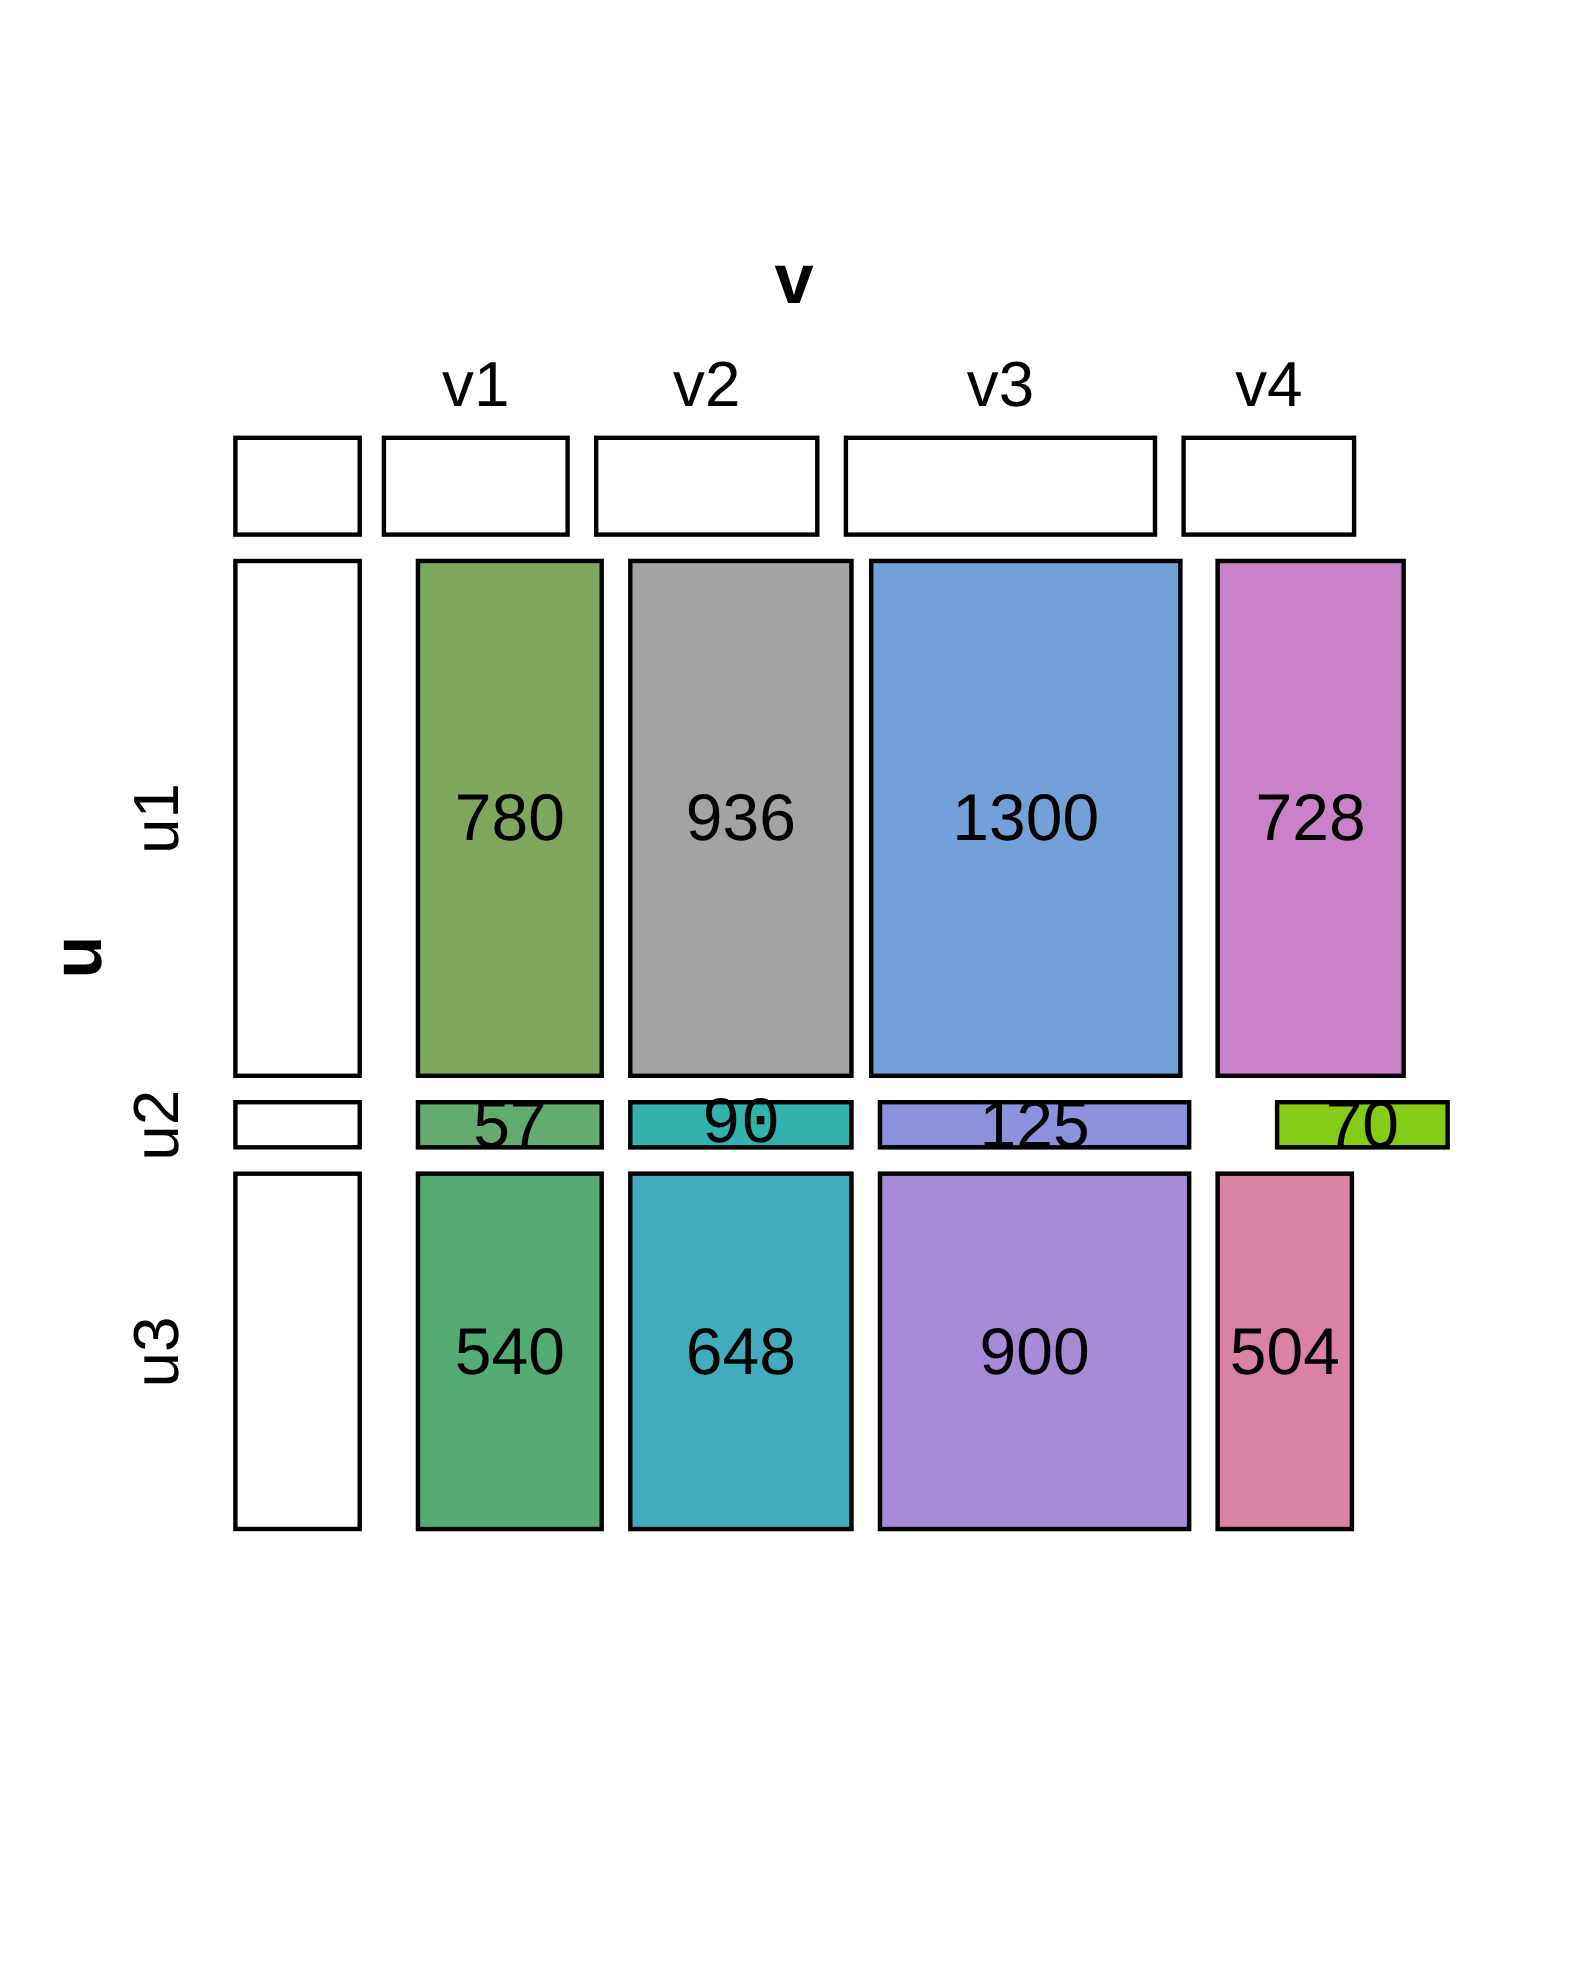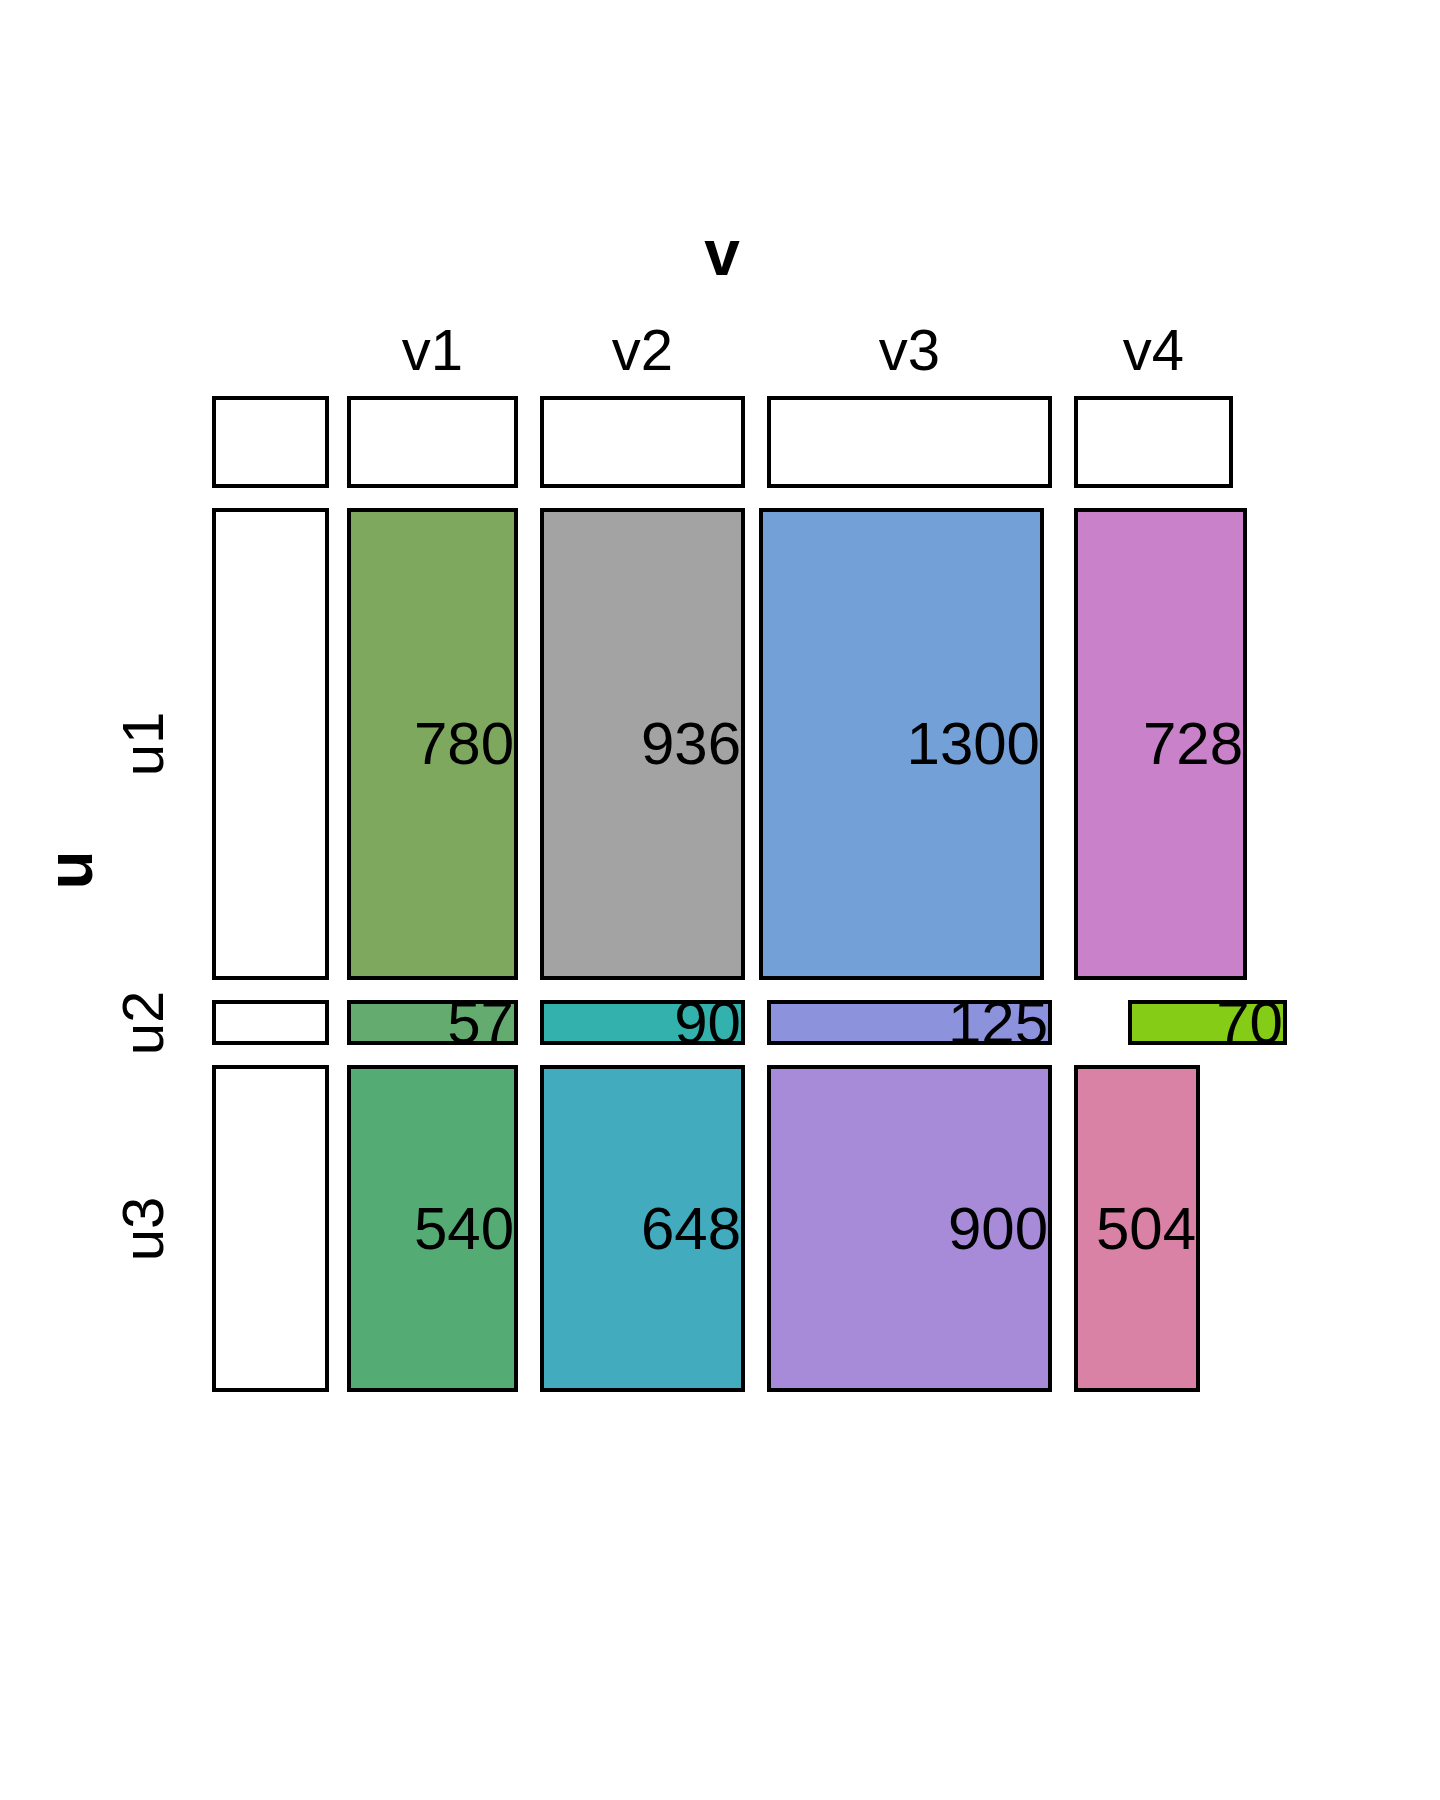--- a/index.html
+++ b/index.html
@@ -42,22 +42,23 @@
     position: absolute;
     box-sizing: border-box;
     border: 4px solid #000000;
   }
   .mbox {
     background: #ffffff;
   }
   .cell {
     display: flex;
     align-items: center;
-    justify-content: flex-end;
+    justify-content: center;
     overflow: visible;
+    margin-left: 31px;
   }
   .cell-value {
     font-size: 60px;
     color: #000000;
     line-height: 1;
     white-space: nowrap;
   }
 </style>
 </head>
 <body>
@@ -89,21 +90,21 @@
       </div>
       <div class="cell" style="left: 759px; top: 508px; width: 285px; height: 472px; background: rgb(116, 160, 216); border-color: rgb(0, 0, 0);">
         <span class="cell-value">1300</span>
       </div>
       <div class="cell" style="left: 1074px; top: 508px; width: 173px; height: 472px; background: rgb(201, 129, 201); border-color: rgb(0, 0, 0);">
         <span class="cell-value">728</span>
       </div>
       <div class="cell" style="left: 347px; top: 1000px; width: 171px; height: 45px; background: rgb(99, 171, 111); border-color: rgb(0, 0, 0);">
         <span class="cell-value">57</span>
       </div>
-      <div class="cell" style="left: 540px; top: 1000px; width: 205px; height: 45px; background: rgb(51, 177, 172); border-color: rgb(0, 0, 0);">
+      <div class="cell" style="left: 540px; top: 1000px; width: 205px; height: 45px; background: rgb(51, 177, 172); border-color: rgb(0, 0, 0); font-family: Liberation Mono, monospace;">
         <span class="cell-value">90</span>
       </div>
       <div class="cell" style="left: 767px; top: 1000px; width: 285px; height: 45px; background: rgb(141, 146, 220); border-color: rgb(0, 0, 0);">
         <span class="cell-value">125</span>
       </div>
       <div class="cell" style="left: 1128px; top: 1000px; width: 159px; height: 45px; background: #84cc16; border-color: rgb(0, 0, 0);">
         <span class="cell-value">70</span>
       </div>
       <div class="cell" style="left: 347px; top: 1065px; width: 171px; height: 327px; background: rgb(84, 171, 115); border-color: rgb(0, 0, 0);">
         <span class="cell-value">540</span>

